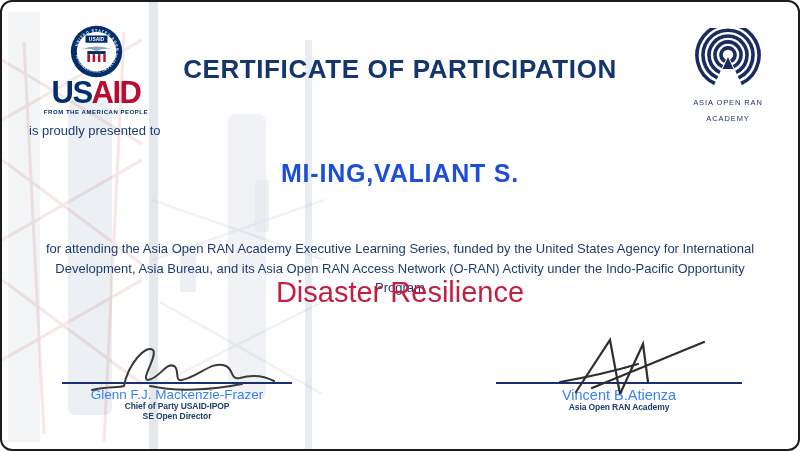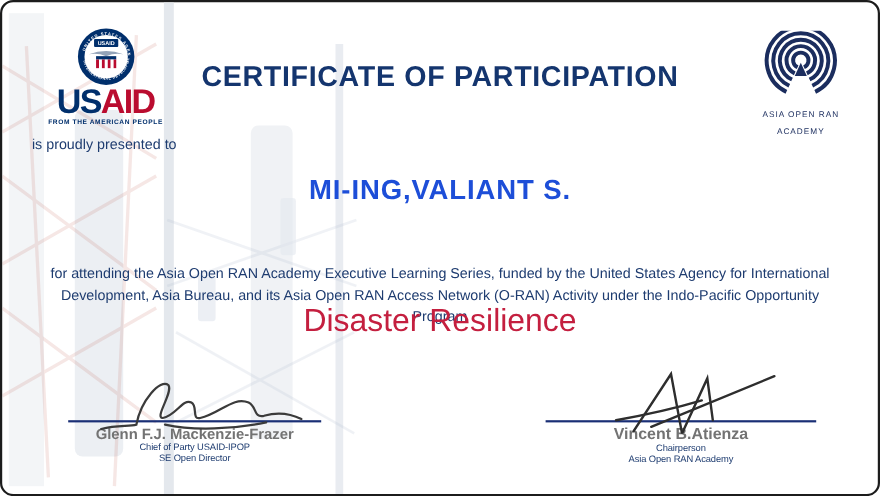--- a/index.html
+++ b/index.html
@@ -36,22 +36,22 @@
   
   .presented{position:absolute;left:0;right:0;top:121px;text-align:left;font-size:13px;color:#1e3c70;padding-left:27px;}
   .recipient{position:absolute;left:0;right:0;top:157px;text-align:center;font-size:25px;font-weight:bold;color:#1d4ed8;letter-spacing:.8px;}
   .bodytext{position:absolute;left:40px;right:40px;top:209px;text-align:center;font-size:13px;line-height:19.5px;color:#1e3c70;margin-top:28px;}
   .course{position:absolute;left:0;right:0;top:274px;text-align:center;font-size:29px;font-weight:normal;color:#c41f3f;}
 
   
   .sigblock{position:absolute;text-align:center;}
   .sigblock .sig-svg{display:block;margin:0 auto -12px auto;position:relative;z-index:2;}
   .sigblock .sig-line{border-top:2px solid #1a2f75;margin:0;position:relative;z-index:1;}
-  .sig-name{margin-top:3px;font-weight:bold;color:#737373;}
-  .sig-role{font-size:8.5px;font-weight:normal;color:#1e3c70;line-height:9.5px;letter-spacing:-.1px;}
+  .sig-name{margin-top:3px;font-weight:normal;color:#3b82f6;}
+  .sig-role{font-size:8.5px;font-weight:bold;color:#1e3c70;line-height:9.5px;letter-spacing:-.1px;}
   .sig-role:first-of-type{margin-top:3px;}
   .sig-left{left:60px;top:334px;width:230px;}
   .sig-left .sig-name{font-size:13.5px;}
   .sig-right{left:494px;top:330px;width:246px;}
   .sig-right .sig-name{font-size:14.5px;}
 </style>
 </head>
 <body>
 
 <div class="certificate">
@@ -159,17 +159,16 @@
     <svg class="sig-svg" width="246" height="62" viewBox="0 0 246 62">
       <g stroke="#2e2e2e" stroke-width="2.2" fill="none" stroke-linecap="round">
         <path d="M80,60 L114,8 L124,62"></path>
         <path d="M124,62 L147,12 L152,50"></path>
         <path d="M64,50 C98,44 122,38 142,32"></path>
         <path d="M96,56 L208,10"></path>
       </g>
     </svg>
     <div class="sig-line"></div>
     <div class="sig-name">Vincent B.Atienza</div>
-    <div class="sig-role">Chairperson</div>
     <div class="sig-role">Asia Open RAN Academy</div>
   </div>
 
 </div>
 
 </body></html>

